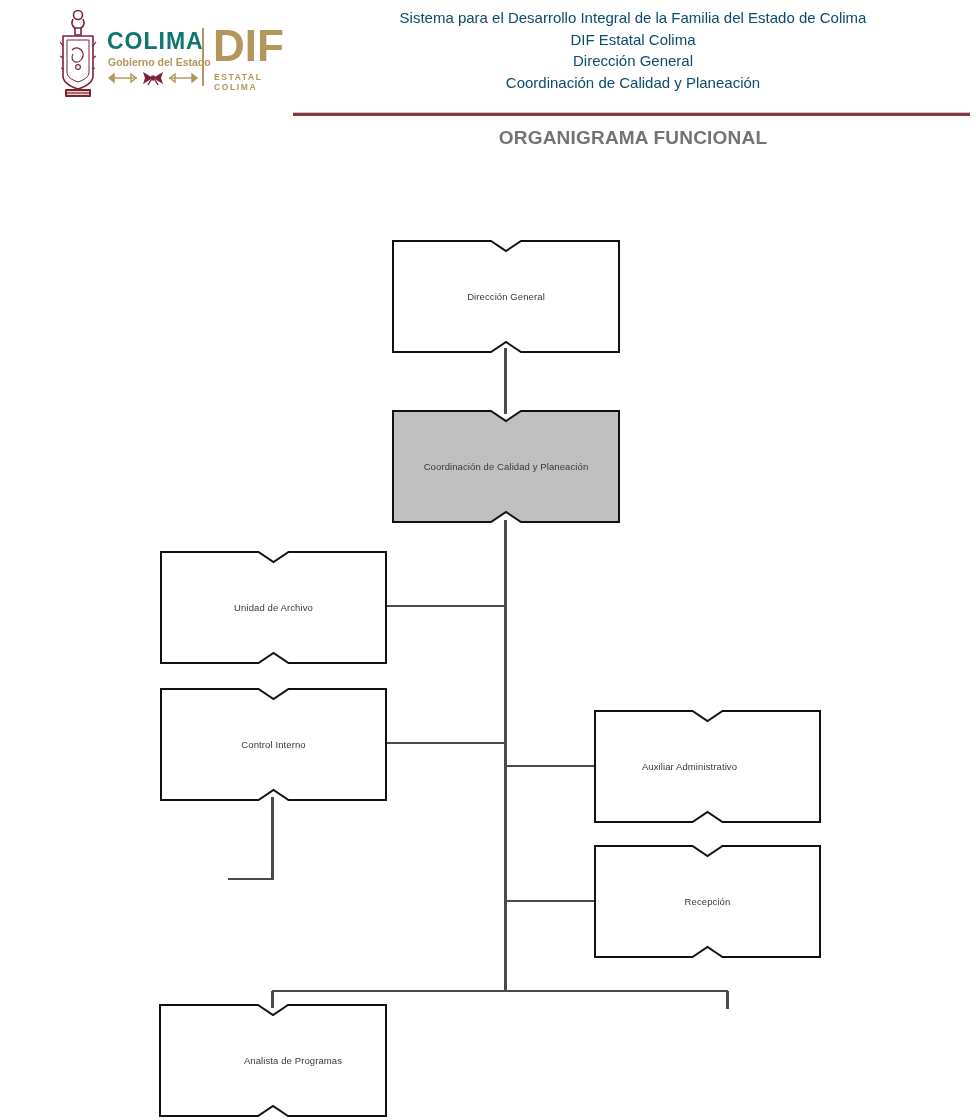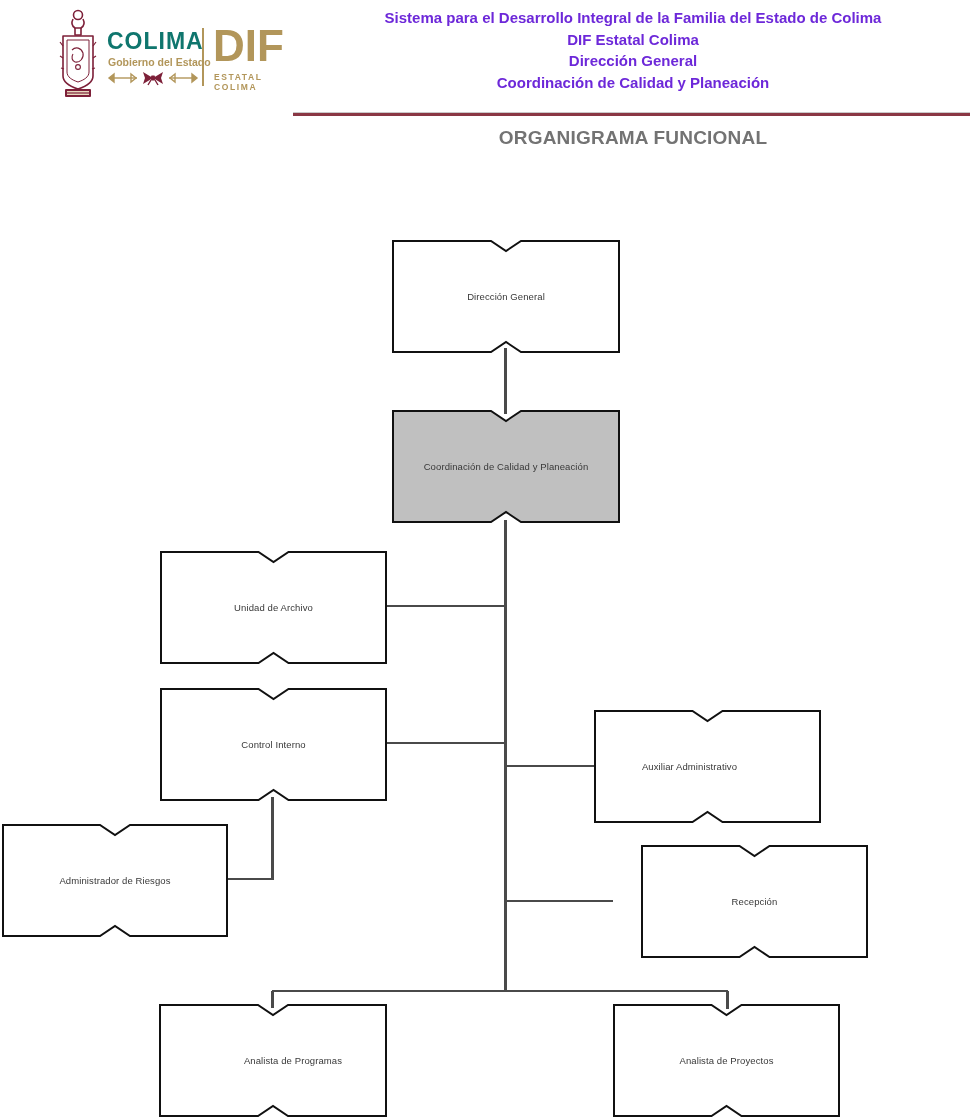--- a/index.html
+++ b/index.html
@@ -12,21 +12,21 @@
   .shield{position:absolute;left:2px;top:2px;}
   .colima-word{position:absolute;left:52px;top:24px;font-size:23px;font-weight:bold;
     letter-spacing:1px;color:#0f766e;line-height:1;}
   .gobierno{position:absolute;left:53px;top:50px;font-size:10.5px;font-weight:bold;color:#b2965a;}
   .ornament{position:absolute;left:52px;top:64px;}
   .logo-divider{position:absolute;left:147px;top:22px;width:2px;height:58px;background:#b2965a;}
   .dif-word{position:absolute;left:158px;top:18px;font-size:44px;font-weight:bold;color:#b2965a;line-height:1;letter-spacing:0;}
   .dif-sub{position:absolute;left:159px;top:66px;font-size:8.5px;font-weight:bold;color:#b2965a;letter-spacing:1.6px;}
   .header-text{
     position:absolute;left:295px;top:7px;width:676px;text-align:center;
-    font-size:15px;font-weight:bold;color:#6d28d9;line-height:21.5px;
+    font-size:15px;font-weight:normal;color:#0c4a6e;line-height:21.5px;
   }
   .rule{position:absolute;left:293px;top:112px;width:677px;height:3px;background:#8a3744;border-top:1px solid #c9c9c9;}
   .doc-title{
     position:absolute;left:295px;top:127px;width:676px;margin:0;text-align:center;
     font-size:19px;font-weight:bold;color:#737373;letter-spacing:0.2px;
   }
   
   .chart{position:absolute;left:0;top:0;width:976px;height:1120px;}
   .node{position:absolute;display:flex;align-items:center;justify-content:center;}
   .node svg{position:absolute;left:0;top:0;}
@@ -120,45 +120,33 @@
           <path d="M1 1 H98.5 L113.5 11 L128.5 1 H226 V112 H128.5 L113.5 102 L98.5 112 H1 Z" fill="#ffffff" stroke="#111111" stroke-width="2" stroke-linejoin="miter"></path>
         </svg>
         <span class="node-label">Unidad de Archivo</span>
       </div>
       <div class="node" style="left: 160px; top: 688px; width: 227px; height: 113px;">
         <svg width="227" height="113" viewBox="0 0 227 113">
           <path d="M1 1 H98.5 L113.5 11 L128.5 1 H226 V112 H128.5 L113.5 102 L98.5 112 H1 Z" fill="#ffffff" stroke="#111111" stroke-width="2" stroke-linejoin="miter"></path>
         </svg>
         <span class="node-label">Control Interno</span>
       </div>
-      <div class="node" style="left: 2px; top: 824px; width: 226px; height: 113px;">
-        <svg width="226" height="113" viewBox="0 0 226 113">
-          <path d="M1 1 H98 L113 11 L128 1 H225 V112 H128 L113 102 L98 112 H1 Z" fill="#ffffff" stroke="#111111" stroke-width="2" stroke-linejoin="miter"></path>
-        </svg>
-        <span class="node-label">Administrador de Riesgos</span>
-      </div>
       <div class="node" style="left: 594px; top: 710px; width: 191px; height: 113px;">
         <svg width="227" height="113" viewBox="0 0 227 113">
           <path d="M1 1 H98.5 L113.5 11 L128.5 1 H226 V112 H128.5 L113.5 102 L98.5 112 H1 Z" fill="#ffffff" stroke="#111111" stroke-width="2" stroke-linejoin="miter"></path>
         </svg>
         <span class="node-label">Auxiliar Administrativo</span>
       </div>
-      <div class="node" style="left: 641px; top: 845px; width: 227px; height: 113px;">
+      <div class="node" style="left: 594px; top: 845px; width: 227px; height: 113px;">
         <svg width="227" height="113" viewBox="0 0 227 113">
           <path d="M1 1 H98.5 L113.5 11 L128.5 1 H226 V112 H128.5 L113.5 102 L98.5 112 H1 Z" fill="#ffffff" stroke="#111111" stroke-width="2" stroke-linejoin="miter"></path>
         </svg>
         <span class="node-label">Recepción</span>
       </div>
       <div class="node" style="left: 159px; top: 1004px; width: 228px; height: 113px; padding-left: 20px;">
         <svg width="228" height="113" viewBox="0 0 228 113">
           <path d="M1 1 H99 L114 11 L129 1 H227 V112 H129 L114 102 L99 112 H1 Z" fill="#ffffff" stroke="#111111" stroke-width="2" stroke-linejoin="miter"></path>
         </svg>
         <span class="node-label">Analista de Programas</span>
       </div>
-      <div class="node" style="left: 613px; top: 1004px; width: 227px; height: 113px;">
-        <svg width="227" height="113" viewBox="0 0 227 113">
-          <path d="M1 1 H98.5 L113.5 11 L128.5 1 H226 V112 H128.5 L113.5 102 L98.5 112 H1 Z" fill="#ffffff" stroke="#111111" stroke-width="2" stroke-linejoin="miter"></path>
-        </svg>
-        <span class="node-label">Analista de Proyectos</span>
-      </div>
     </div>
 
 </div>
 
 </body></html>

